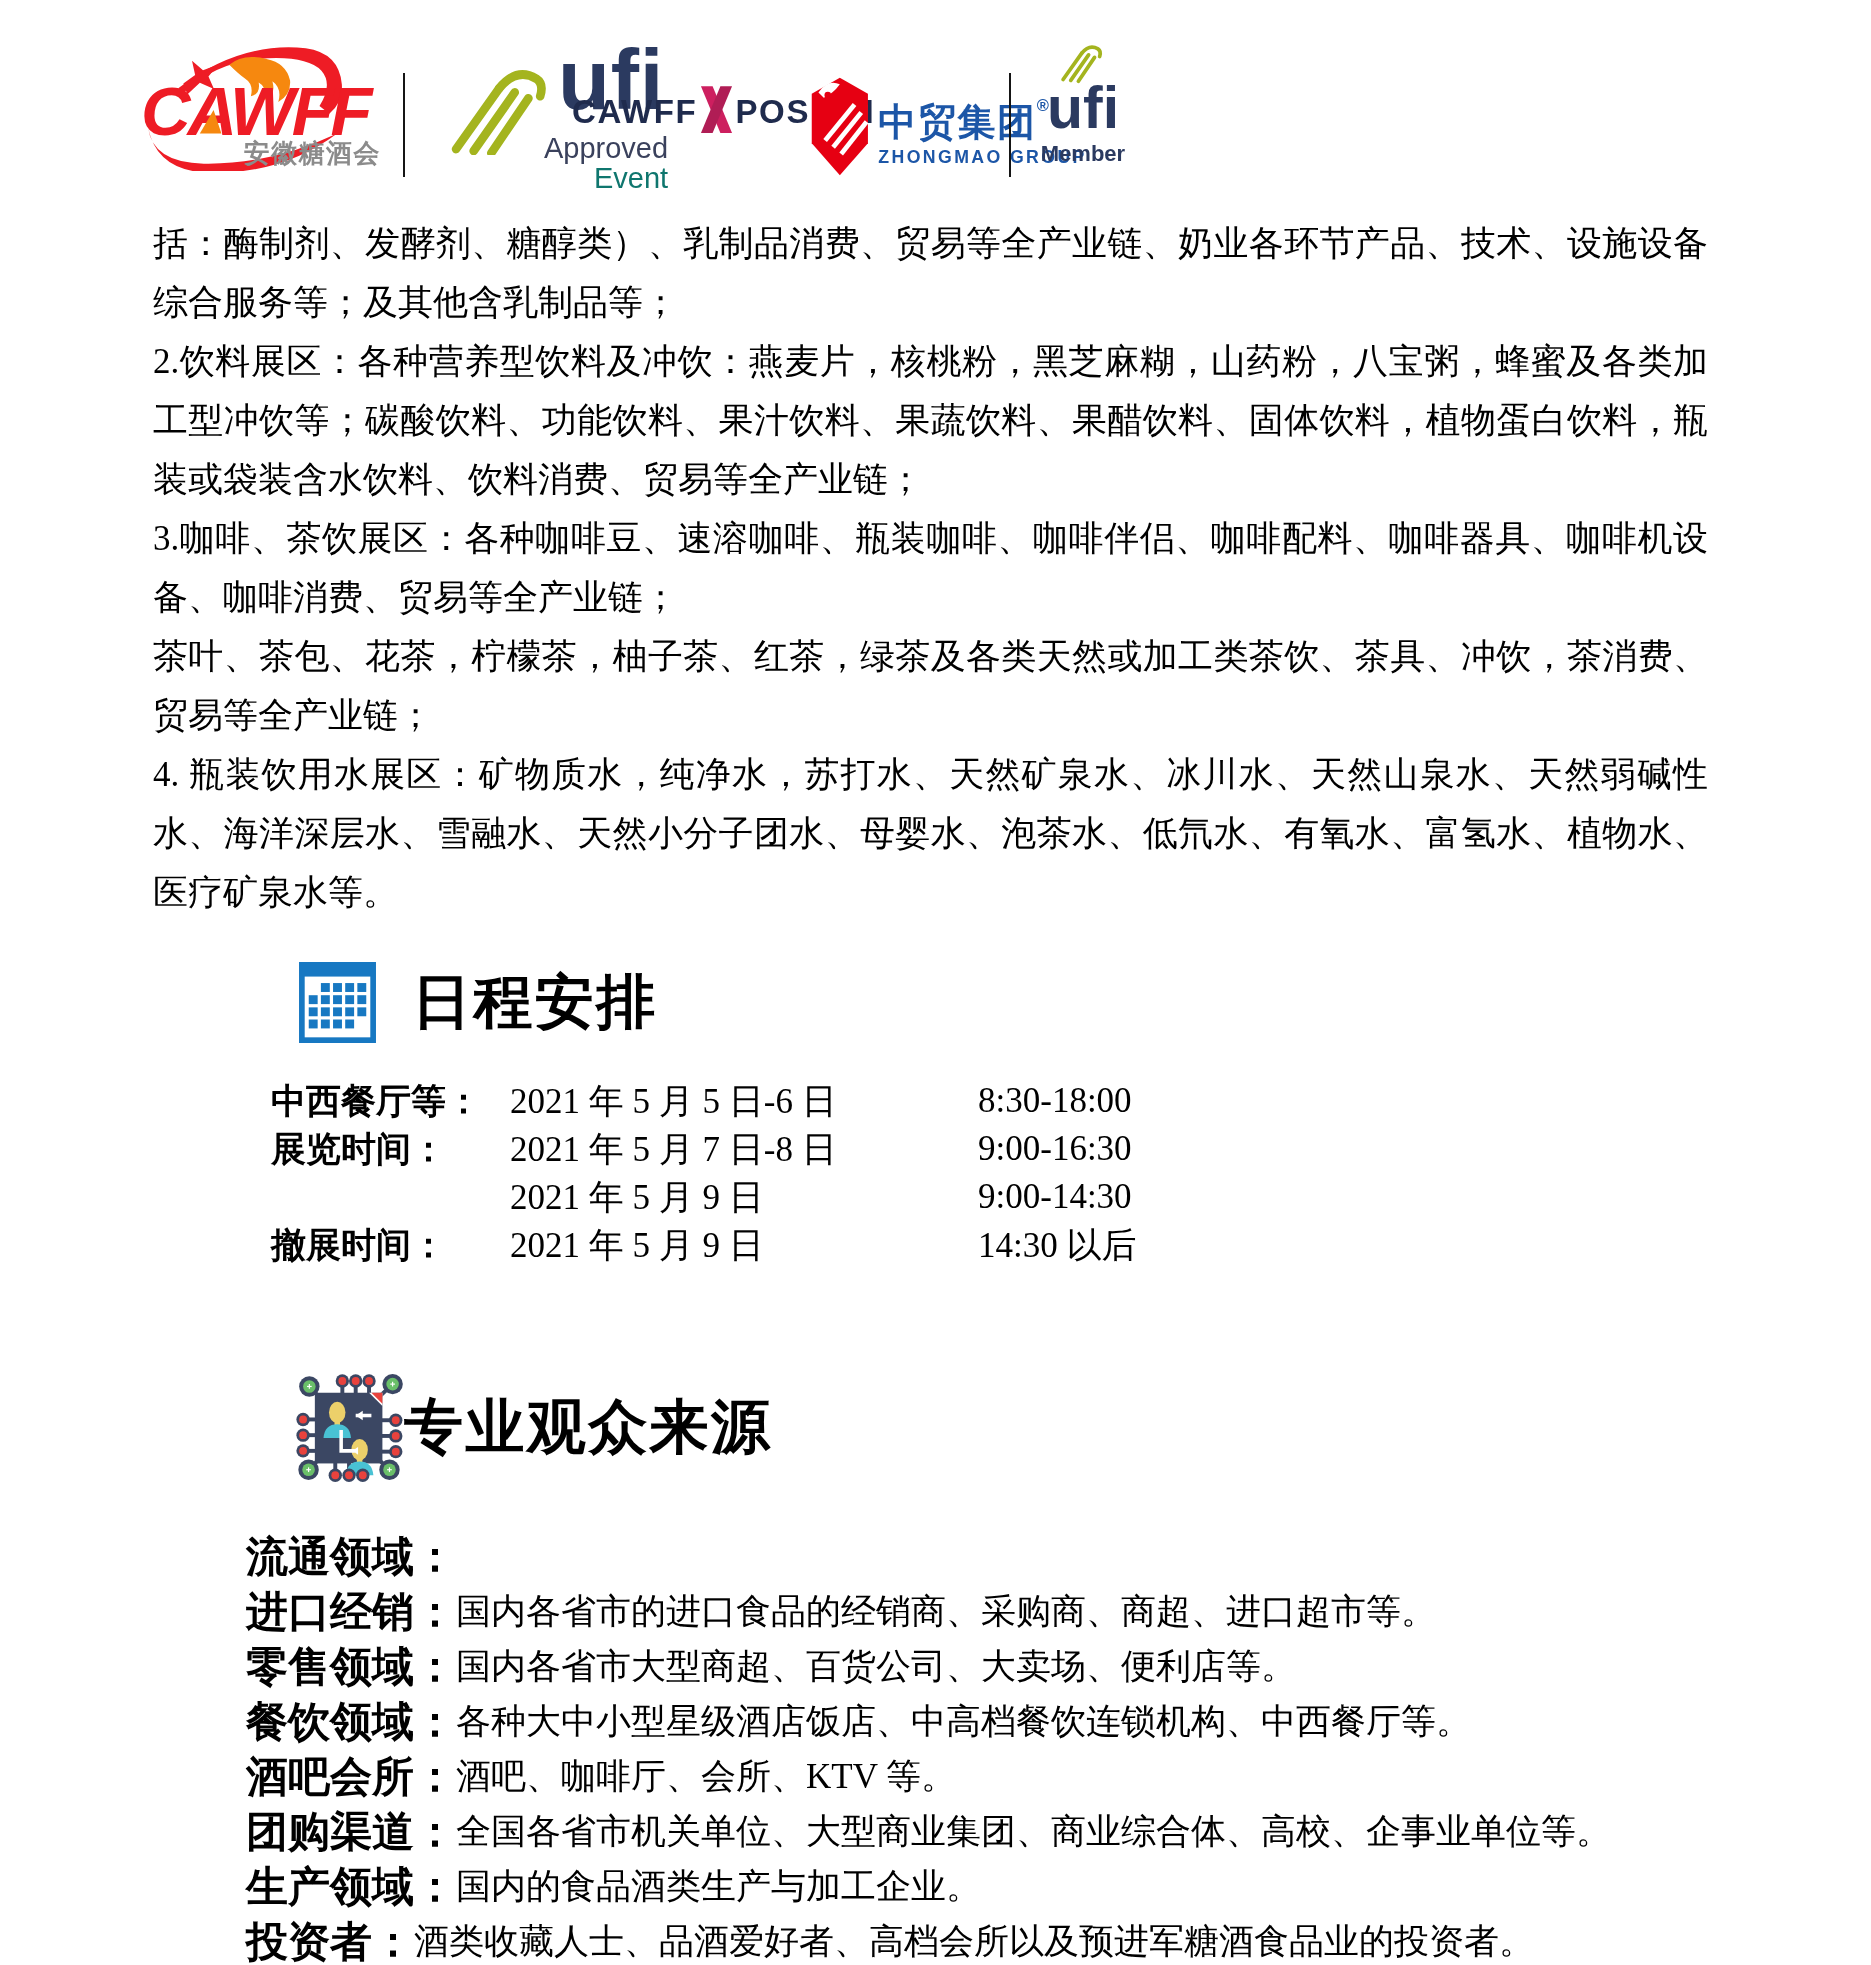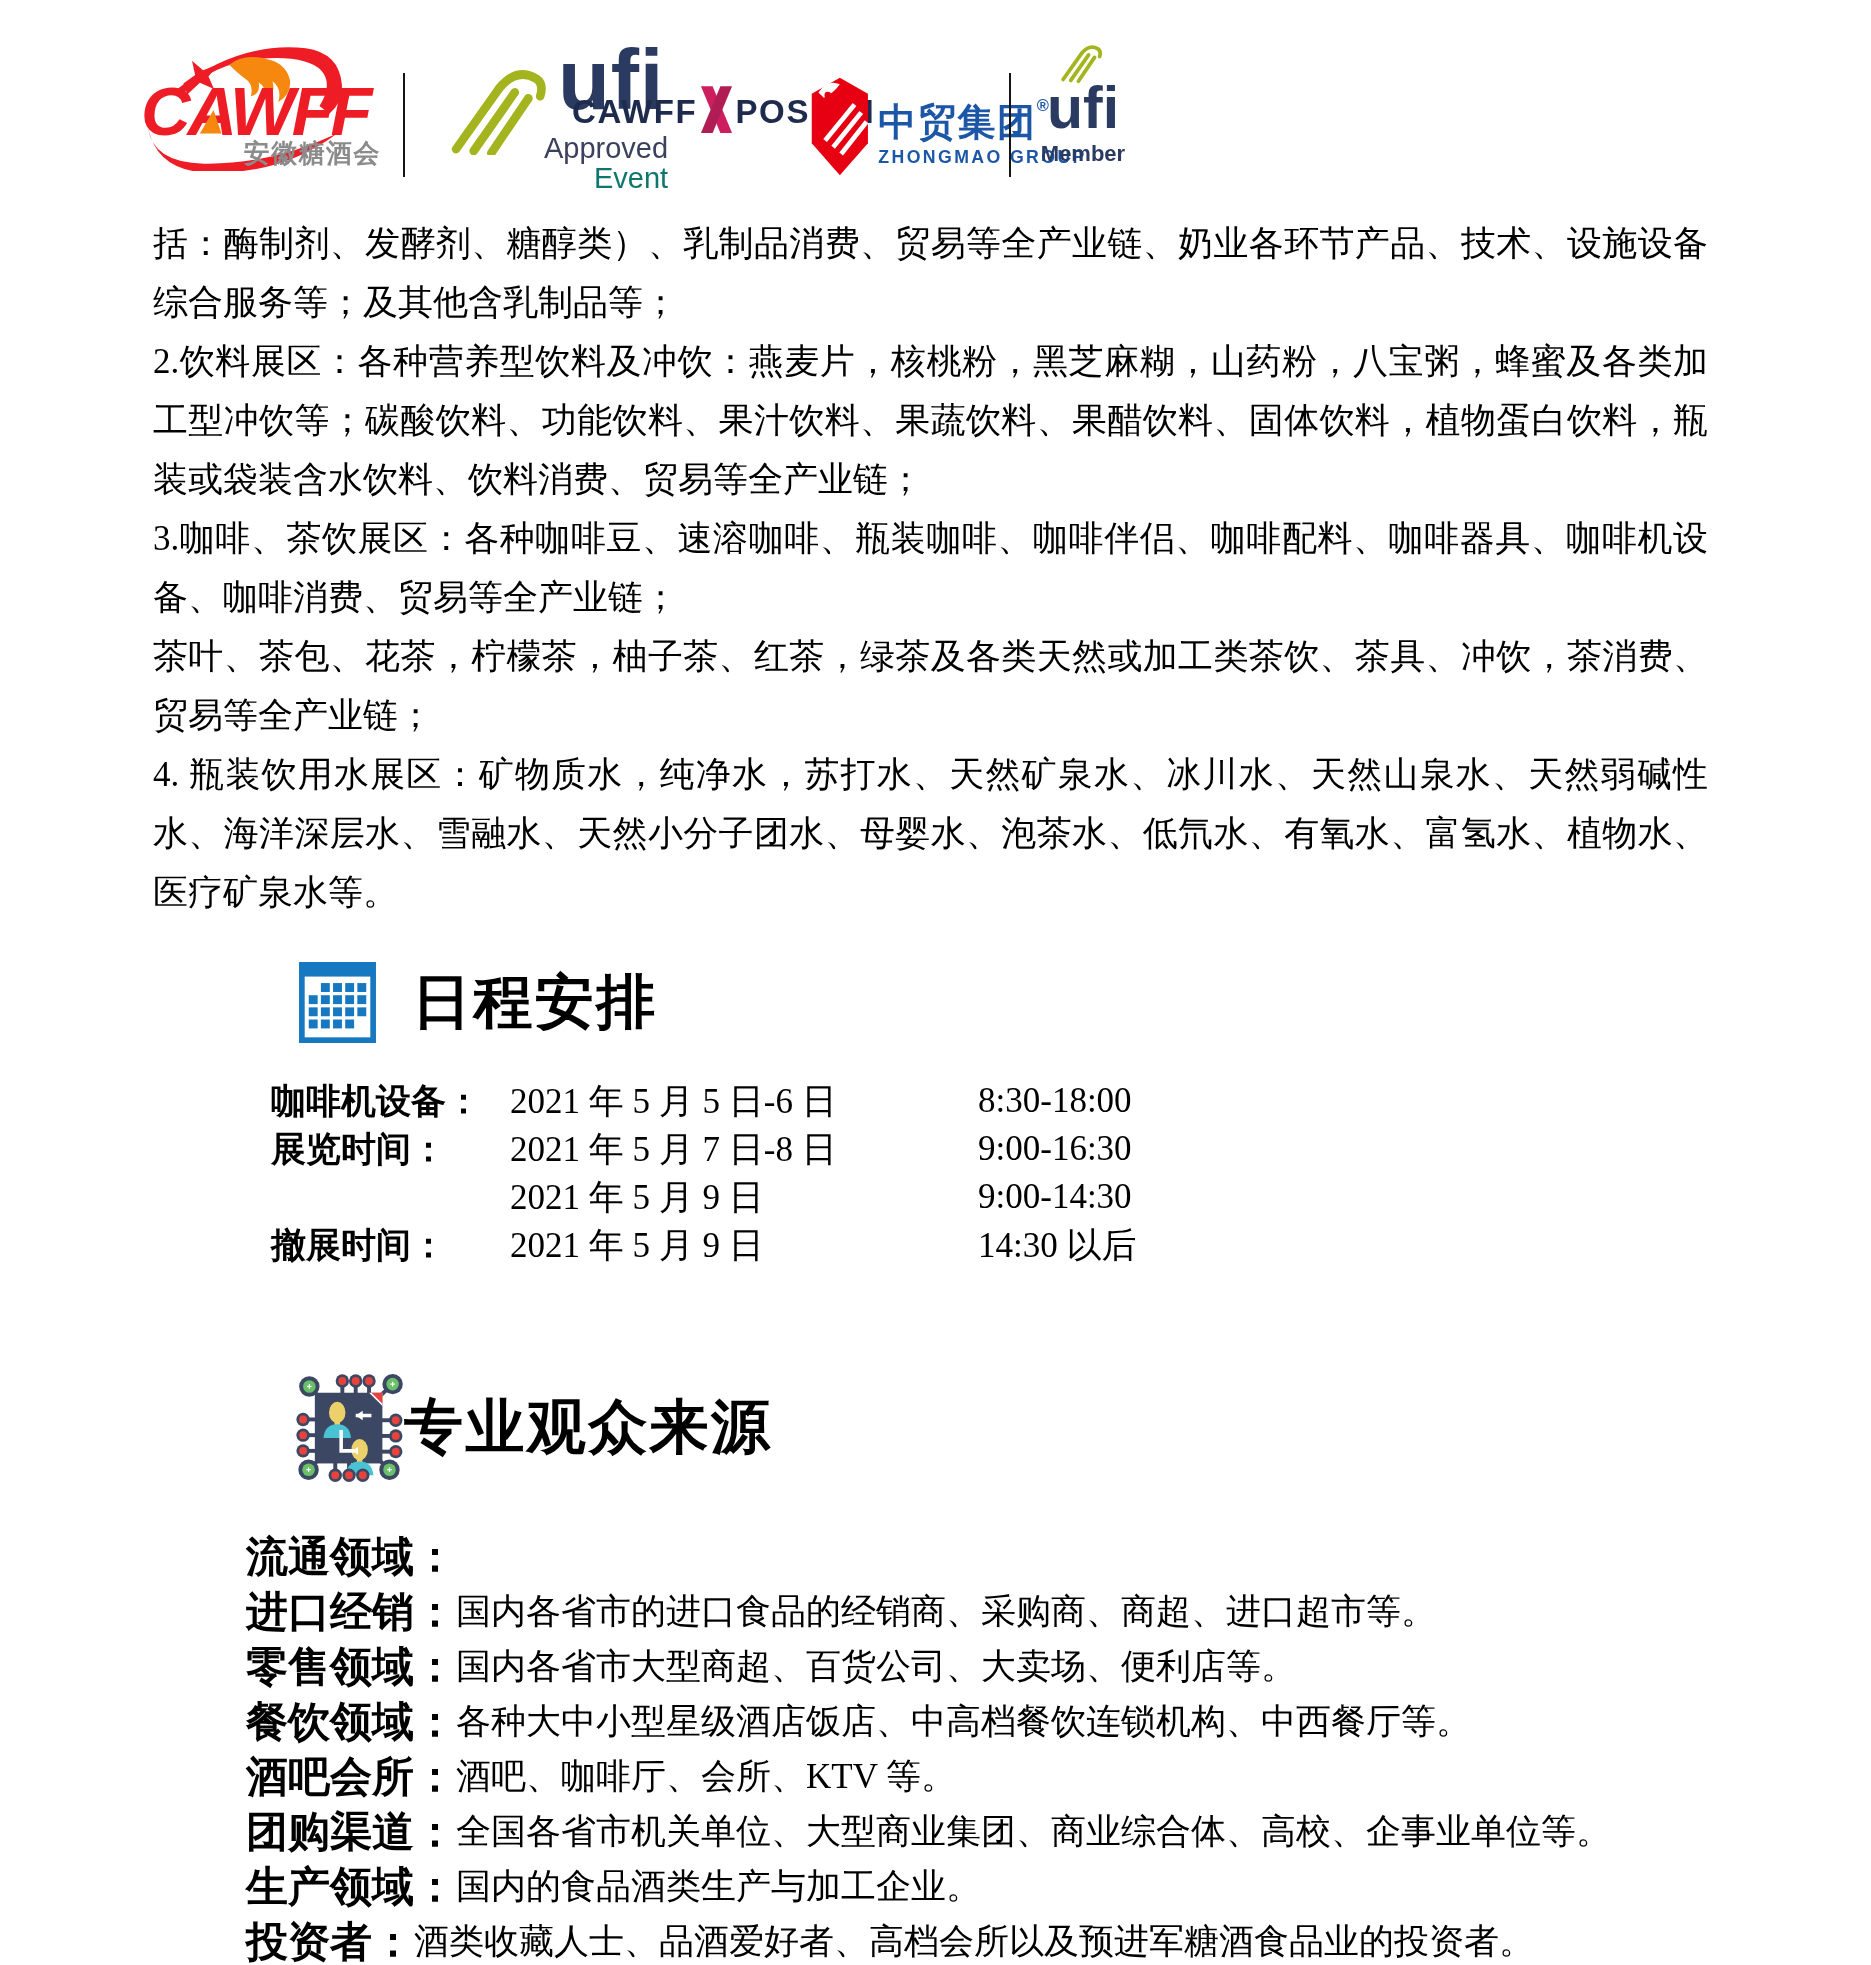--- a/index.html
+++ b/index.html
@@ -163,21 +163,21 @@
         <rect x="54" y="142" width="22" height="22"></rect>
         <rect x="84" y="142" width="22" height="22"></rect>
         <rect x="114" y="142" width="22" height="22"></rect>
     </g>
   </svg>
   <span class="htxt">日程安排</span>
 </div>
 
 <div class="sched-table">
   <div class="sched-row">
-    <span class="sched-label">咖啡机设备：</span>
+    <span class="sched-label">中西餐厅等：</span>
     <span class="sched-date">2021 年 5 月 5 日-6 日</span>
     <span class="sched-time">8:30-18:00</span>
   </div>
   <div class="sched-row">
     <span class="sched-label">展览时间：</span>
     <span class="sched-date">2021 年 5 月 7 日-8 日</span>
     <span class="sched-time">9:00-16:30</span>
   </div>
   <div class="sched-row">
     <span class="sched-label"></span>

